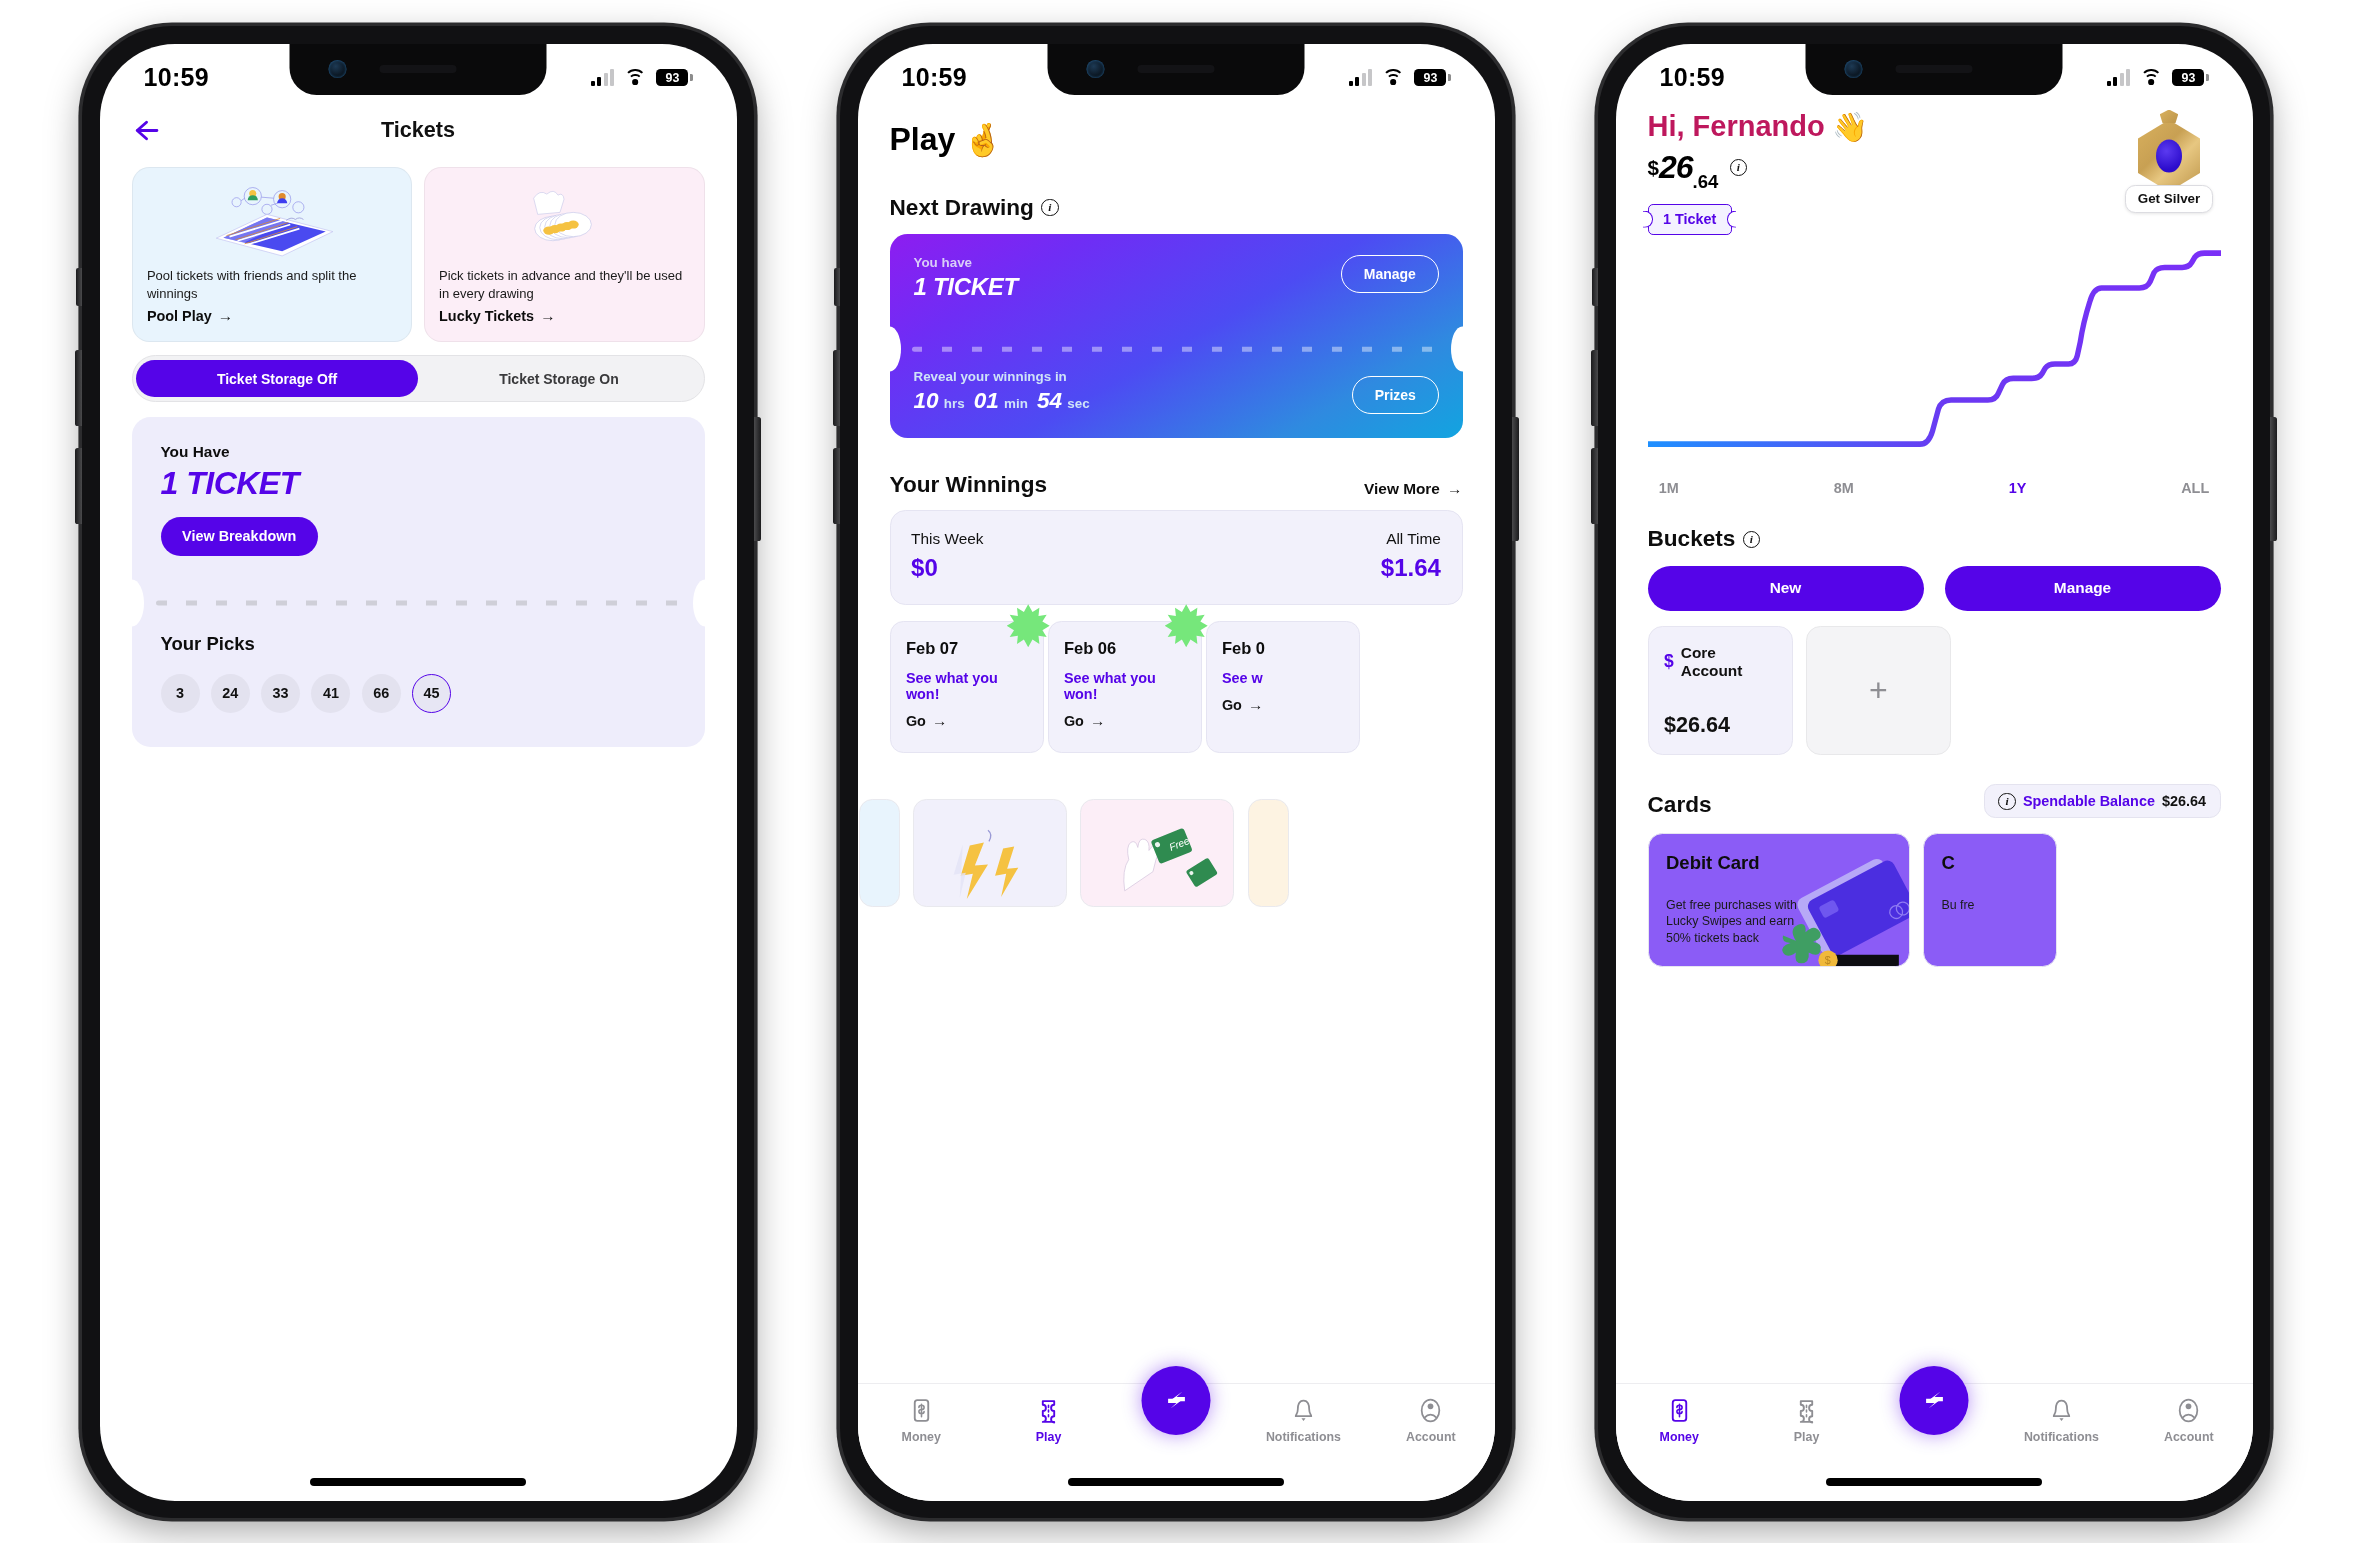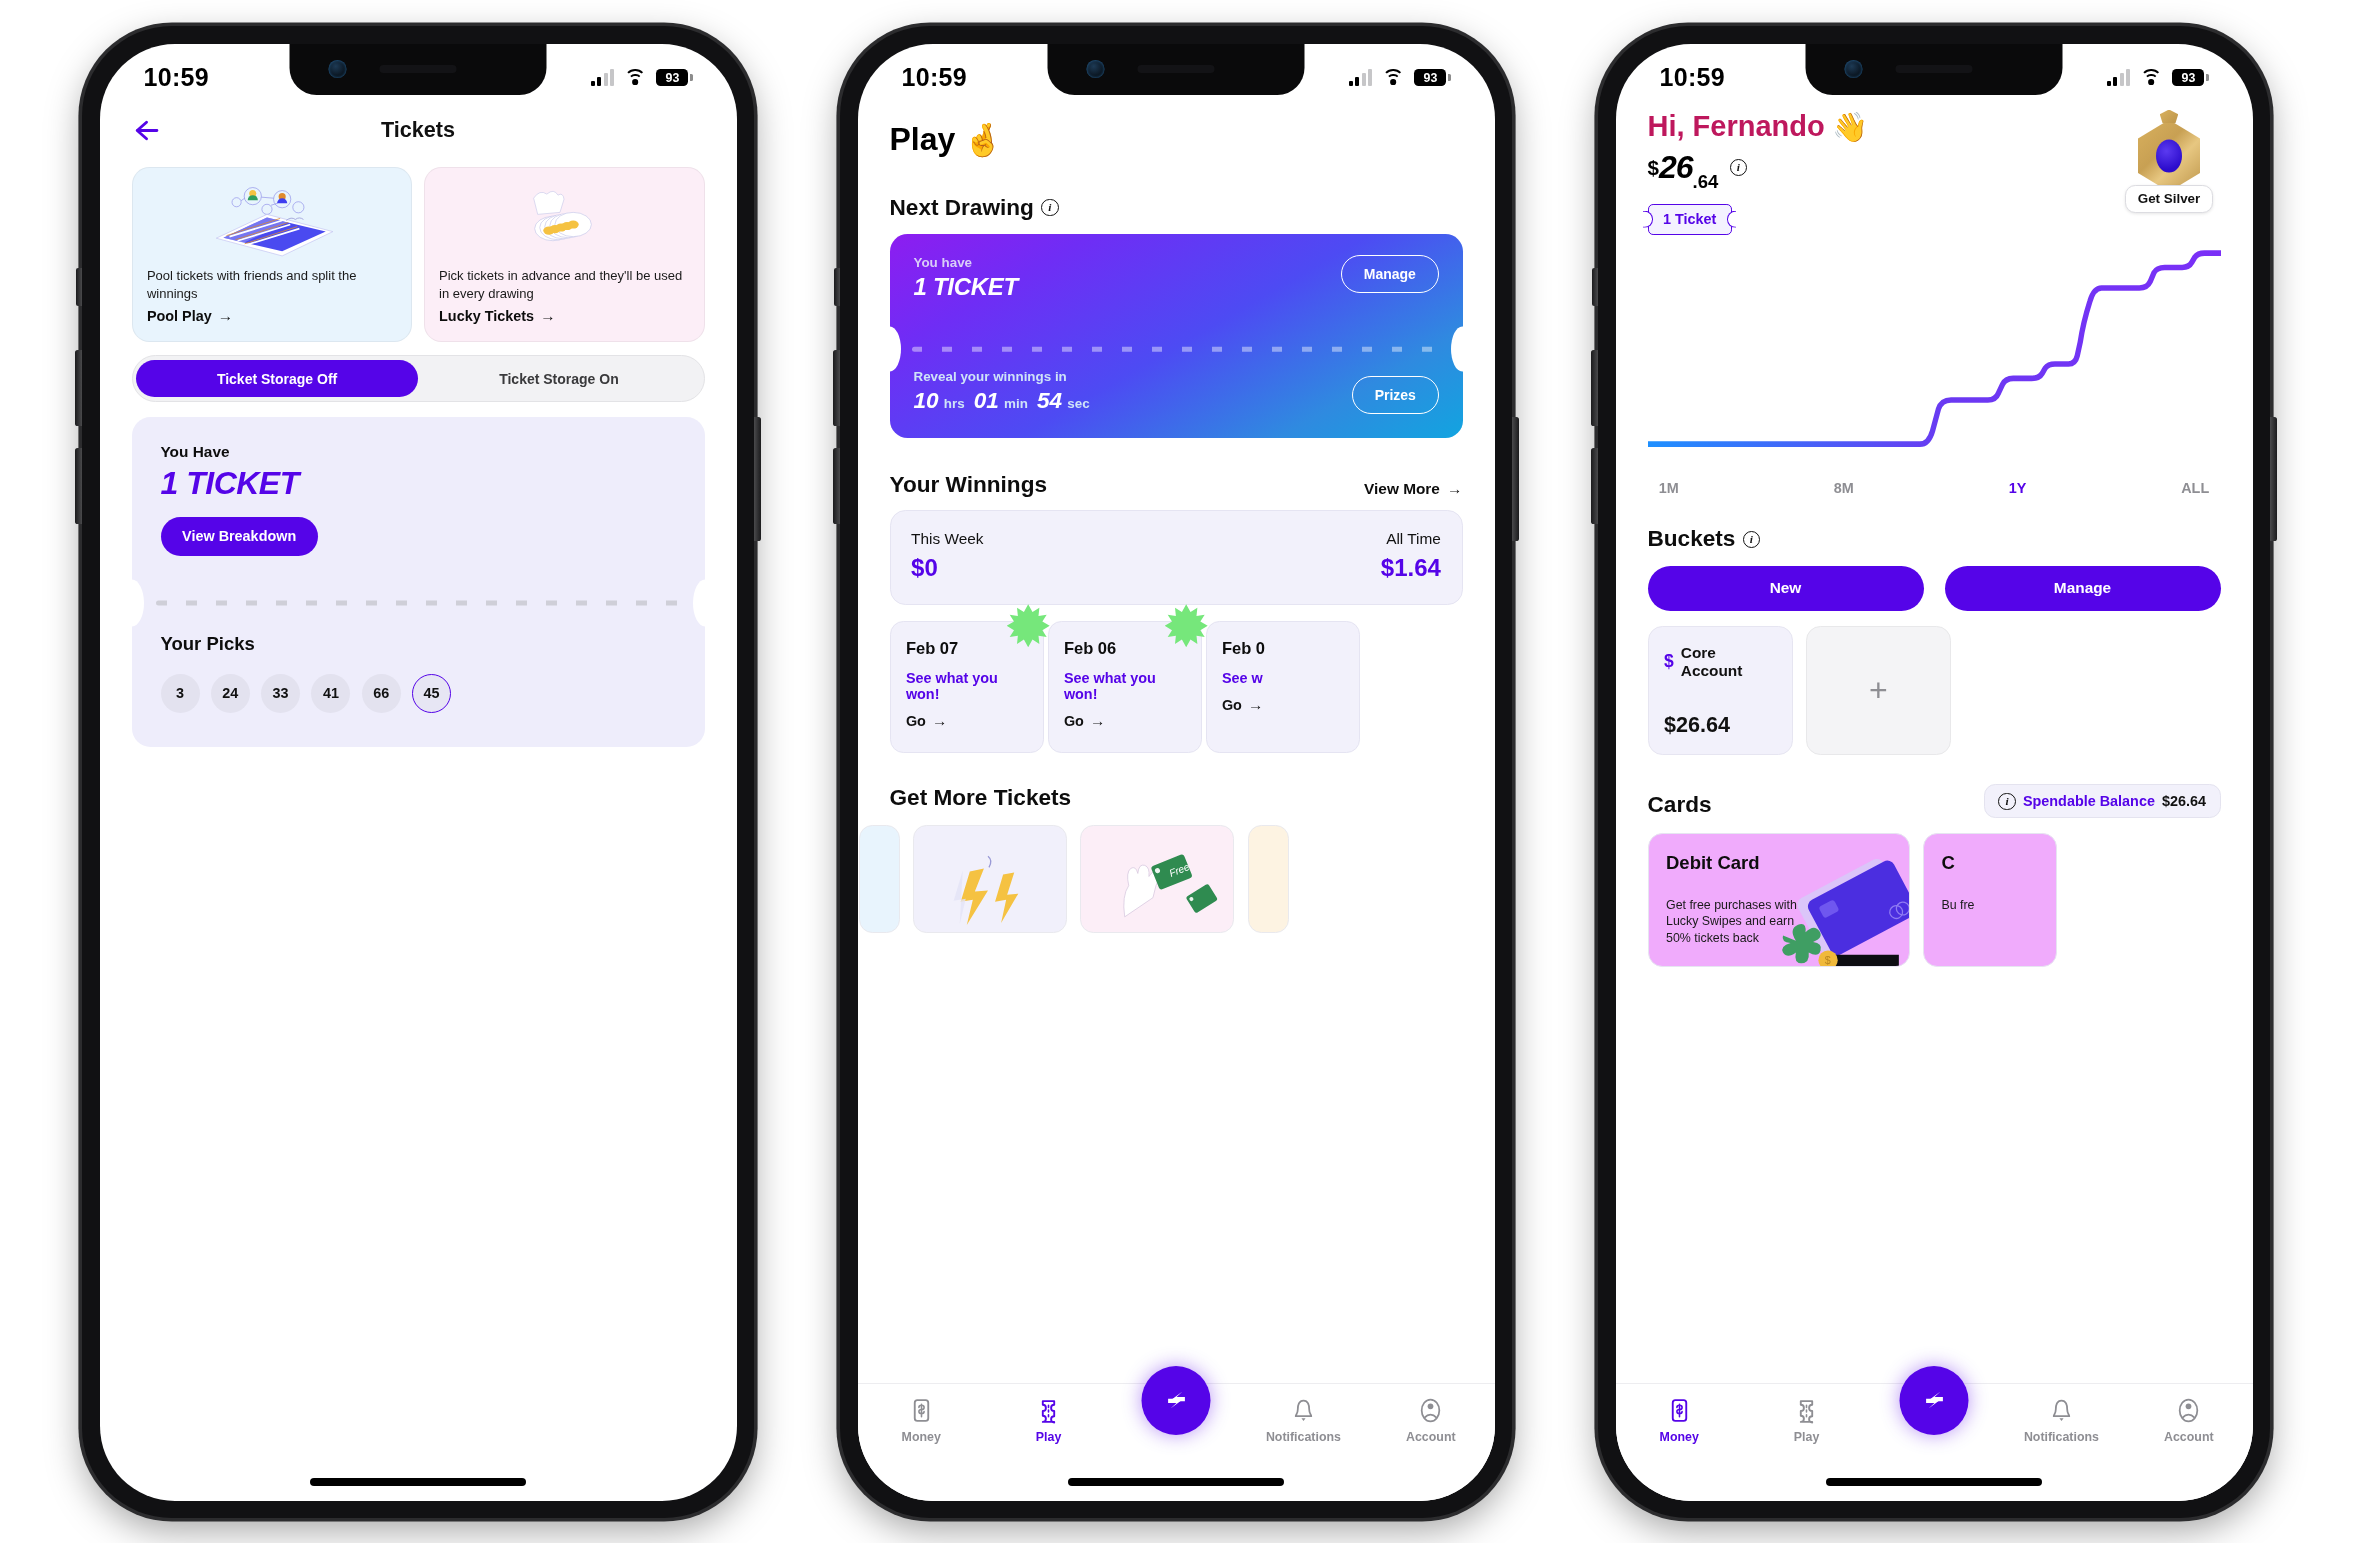--- a/index.html
+++ b/index.html
@@ -329,21 +329,21 @@
   }
   .spend-pill {
     display:inline-flex; align-items:center; gap: 7.2px;
     background:#f2f1fb; border:0.5px solid #e4e3ef; border-radius: 11.3px;
     height: 34px; padding: 0 13.4px; cursor:pointer;
   }
   .spend-pill .lbl { font-size: 14.4px; font-weight:700; color:#5504e8; }
   .spend-pill .val { font-size: 14.4px; font-weight:800; color:#111; }
   .card-row { display:flex; gap:13.4px; margin-top: 14.4px; }
   .paycard {
-    width: 262px; flex:0 0 auto; background:#f0abfc; border:0.5px solid #e6e5f1;
+    width: 262px; flex:0 0 auto; background:#8b5cf6; border:0.5px solid #e6e5f1;
     border-radius: 14.4px; padding: 18.5px 17.5px; position:relative; overflow:hidden; height: 134px;
   }
   .paycard .t { font-size: 18.5px; font-weight:800; color:#0d0d0d; }
   .paycard .d { font-size: 12.4px; line-height:1.35; color:#1a1a1a; margin-top: 22.6px; width: 154px;}
 
   
   .tabbar {
     position:absolute; left:0; right:0; bottom:0; height: 118px;
     background:#fff; border-top: 1px solid #ededf0; z-index: 35;
     display:flex; align-items:flex-start; padding-top: 13.4px;
@@ -628,21 +628,20 @@
             <div class="d">Feb 0</div>
             <div class="s">See w</div>
             <div class="g">
               <span>Go</span>
               <span class="arrow-r">→</span>
             </div>
           </div>
         </div>
 
         <div style="height:32px"></div>
-        <div class="sec-head">Get More Tickets</div>
 
         <div class="tile-row" style="margin-left:-31px;">
           <div class="tile" style="background:#e8f4fd;width:41px;"></div>
           <div class="tile" style="background:#f1f0fb;">
             <svg viewBox="0 0 300 210" style="width:100%;height:100%">
               <polygon points="110,90 92,150 116,146 104,196 146,128 120,130 138,84" fill="#f5c242"></polygon>
               <polygon points="96,88 78,148 102,144 90,194" fill="#e4e4f6" opacity=".8"></polygon>
               <polygon points="176,96 160,150 182,146 172,192 206,134 184,136 198,92" fill="#f5c242"></polygon>
               <path d="M148 82 q8 -14 -2 -22" stroke="#9a9ad6" stroke-width="2.6" fill="none"></path>
             </svg>

